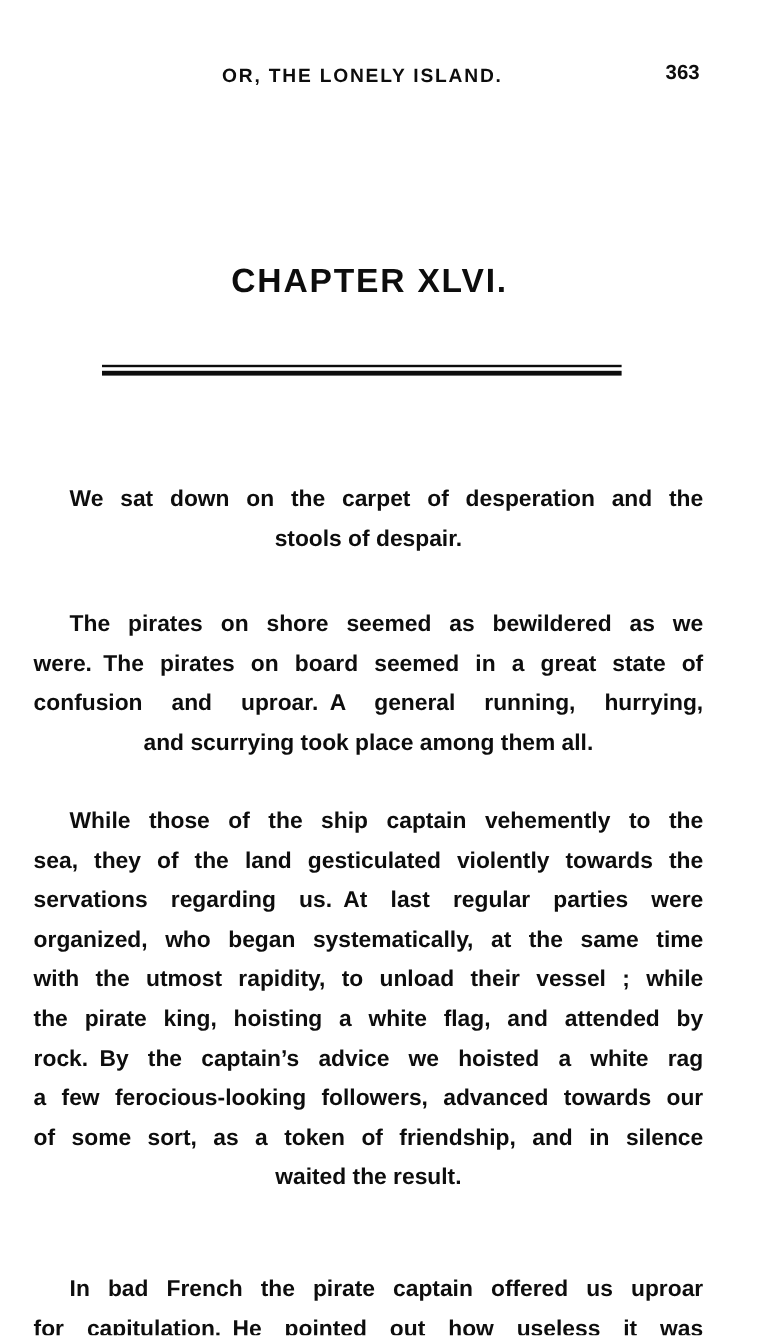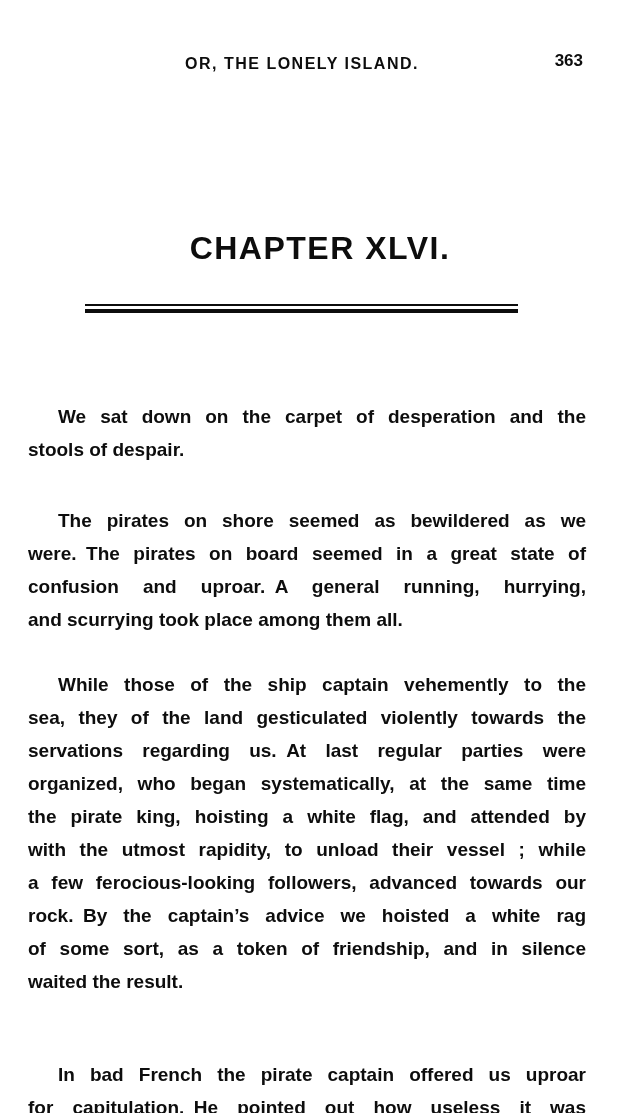--- a/index.html
+++ b/index.html
@@ -33,22 +33,22 @@
     right: 52px;
     font-size: 17px;
     font-weight: bold;
   }
   
   .chapter-title {
     position: absolute;
     top: 218px;
     left: 308px;
     transform: translateX(-50%);
-    margin: 12px;
-    font-size: 32px;
+    margin: 0;
+    font-size: 28px;
     font-weight: bold;
     letter-spacing: 1.5px;
     white-space: nowrap;
   }
   
   .rule {
     position: absolute;
     top: 304px;
     left: 85px;
     width: 433px;
@@ -73,21 +73,21 @@
   .line {
     height: 33px;
     white-space: nowrap;
   }
   .line.just {
     text-align: justify;
     text-align-last: justify;
     white-space: normal;
   }
   .line.indent { text-indent: 30px; }
-  .line.last { text-align: left; }
+  .line.last { text-align: center; }
 </style>
 </head>
 <body>
 
 <div class="page">
 
   <div class="running-title">OR, THE LONELY ISLAND.</div>
 
   <div class="page-number">363</div>
 
@@ -105,24 +105,24 @@
     <div class="line just">were. The pirates on board seemed in a great state of</div>
     <div class="line just">confusion and uproar. A general running, hurrying,</div>
     <div class="line last">and scurrying took place among them all.</div>
   </div>
 
   <div class="para p3">
     <div class="line just indent">While those of the ship captain vehemently to the</div>
     <div class="line just">sea, they of the land gesticulated violently towards the</div>
     <div class="line just">servations regarding us. At last regular parties were</div>
     <div class="line just">organized, who began systematically, at the same time</div>
+    <div class="line just">with the utmost rapidity, to unload their vessel ; while</div>
     <div class="line just">the pirate king, hoisting a white flag, and attended by</div>
-    <div class="line just">with the utmost rapidity, to unload their vessel ; while</div>
+    <div class="line just">rock. By the captain’s advice we hoisted a white rag</div>
     <div class="line just">a few ferocious-looking followers, advanced towards our</div>
-    <div class="line just">rock. By the captain’s advice we hoisted a white rag</div>
     <div class="line just">of some sort, as a token of friendship, and in silence</div>
     <div class="line last">waited the result.</div>
   </div>
 
   <div class="para p4">
     <div class="line just indent">In bad French the pirate captain offered us uproar</div>
     <div class="line just">for capitulation. He pointed out how useless it was</div>
   </div>
 
 </div>

